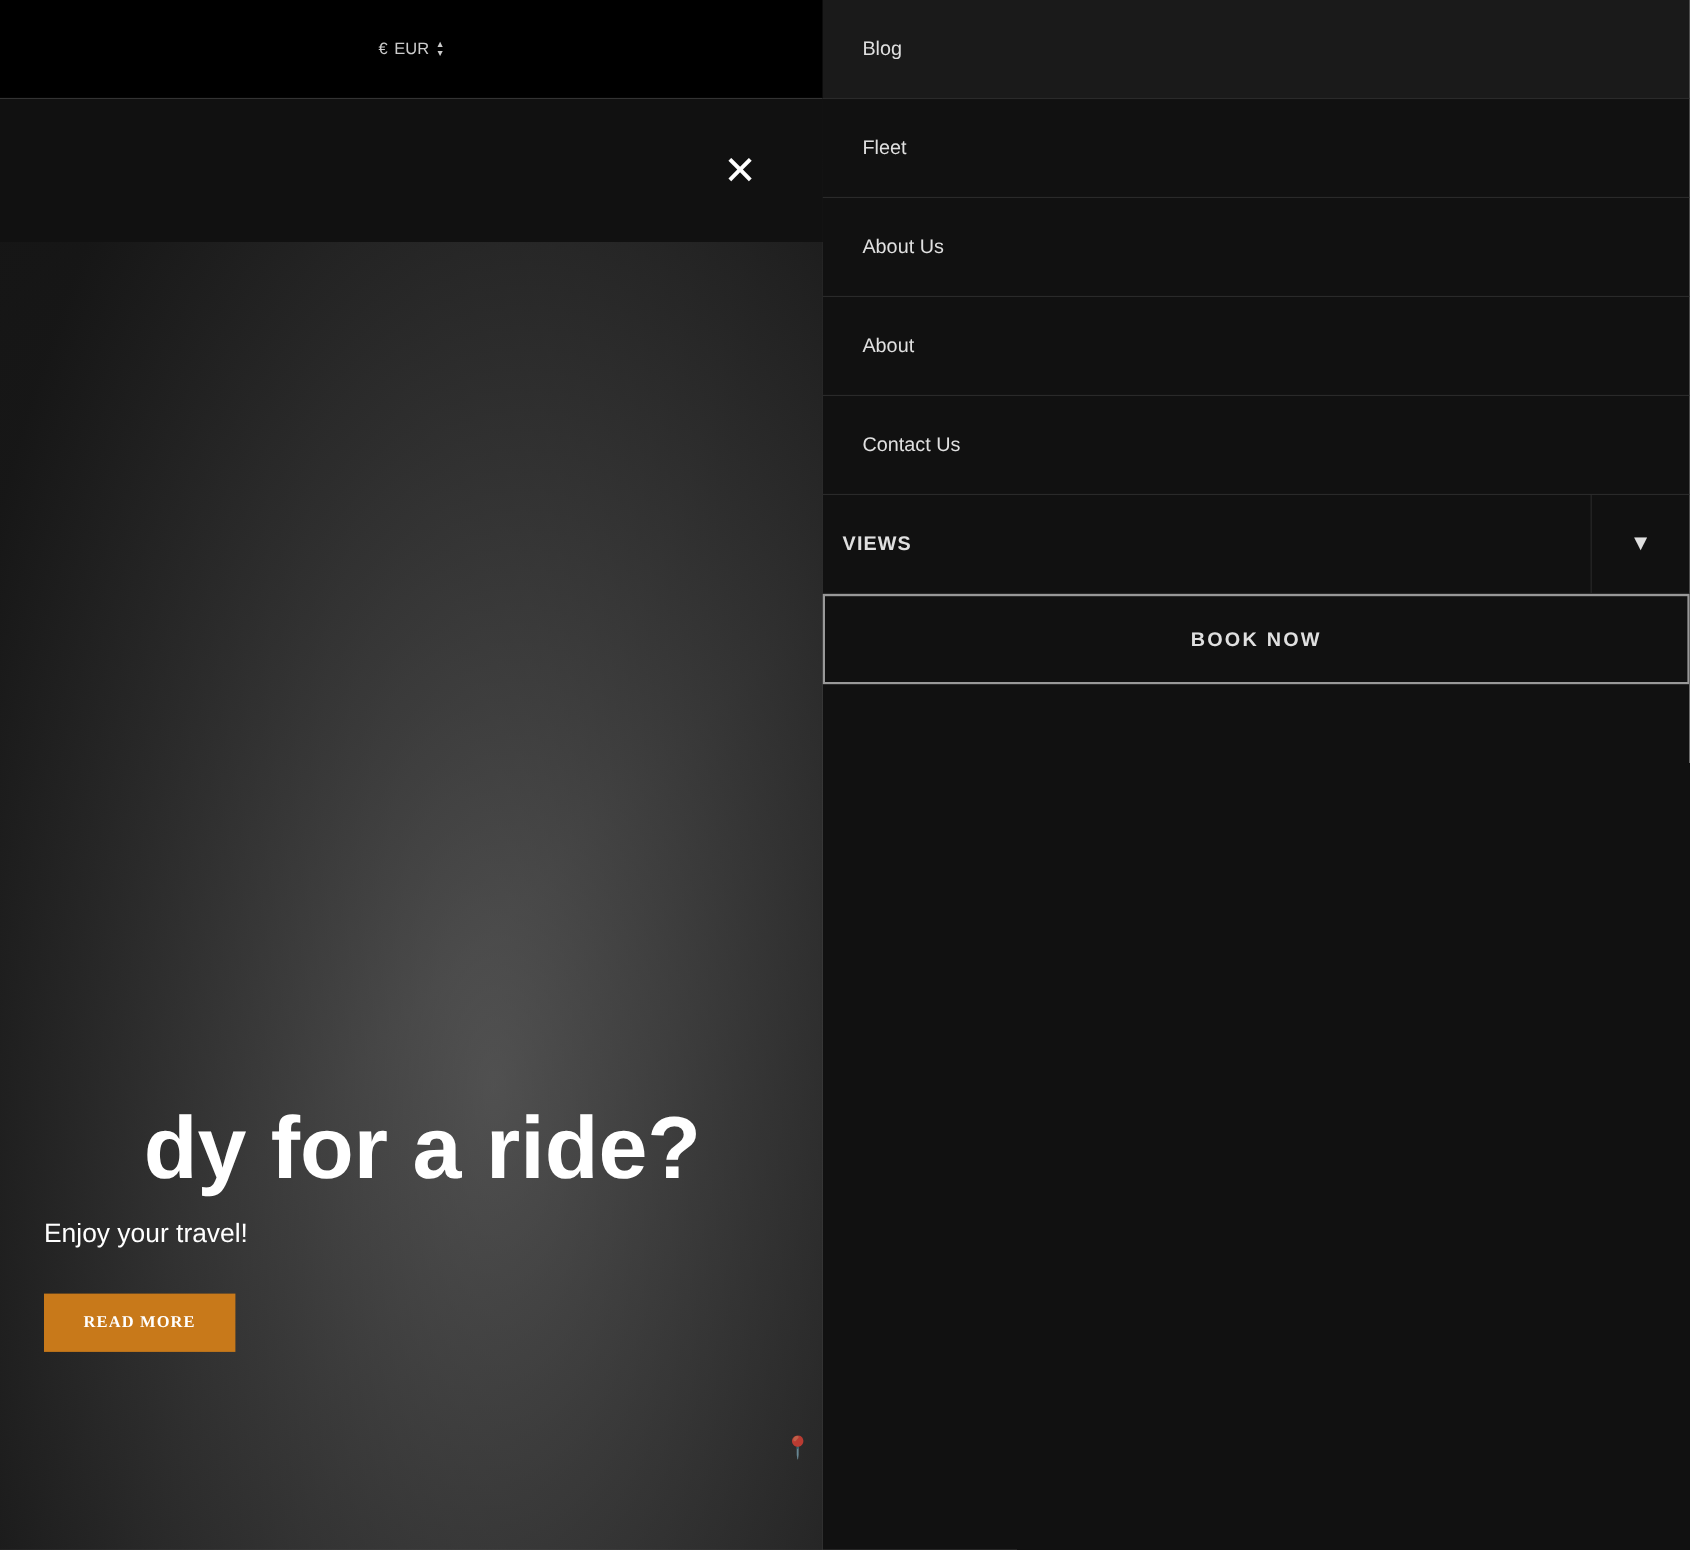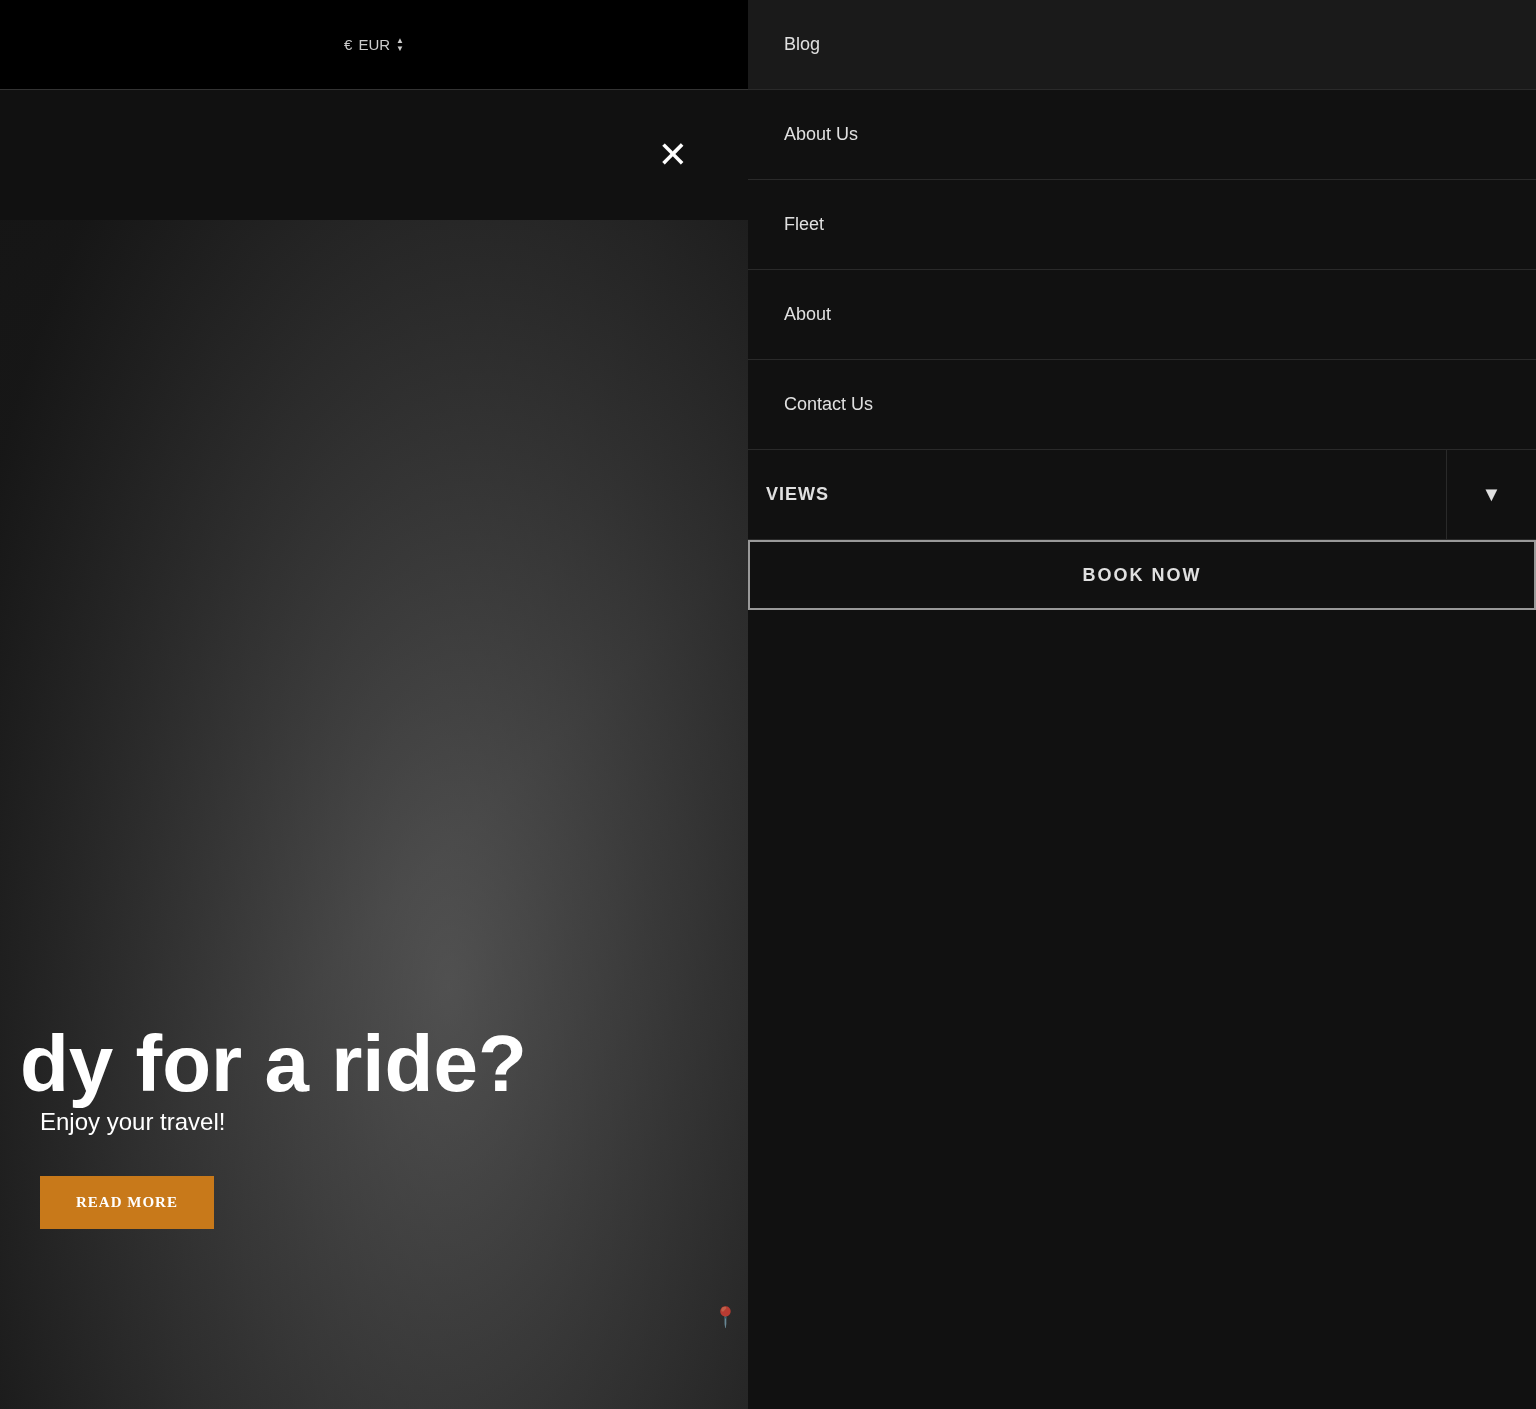--- a/index.html
+++ b/index.html
@@ -89,21 +89,23 @@
       position: relative;
       z-index: 5;
       padding-left: 20px;
     }
 
     .hero-heading {
       color: #fff;
       font-size: 80px;
       font-weight: 900;
       line-height: 1.1;
+      margin-bottom: 20px;
       white-space: nowrap;
+      text-align: center;
     }
 
     .hero-subtext {
       color: #fff;
       font-size: 24px;
       margin-bottom: 40px;
       padding-left: 20px;
     }
 
     .read-more-btn {
@@ -174,21 +176,21 @@
       align-items: center;
       justify-content: center;
       color: #e0e0e0;
       font-size: 20px;
       cursor: pointer;
     }
 
     
     .book-now-btn {
       width: 100%;
-      height: 70px;
+      height: 82px;
       background: #111;
       border: 2px solid #999;
       color: #e0e0e0;
       font-size: 18px;
       font-weight: bold;
       letter-spacing: 2px;
       cursor: pointer;
       text-transform: uppercase;
     }
 
@@ -229,22 +231,22 @@
     <button class="read-more-btn">READ MORE</button>
   </div>
 
   <div class="hero-pin">📍</div>
 </div>
 
 <div class="nav-sidebar">
   
   <div id="nav-items-container">
       <div class="nav-item active">Blog</div>
+      <div class="nav-item">Fleet</div>
       <div class="nav-item">About Us</div>
-      <div class="nav-item">Fleet</div>
       <div class="nav-item">About</div>
       <div class="nav-item">Contact Us</div>
     </div>
 
   
   <div class="nav-views">
     <span class="nav-views-label">VIEWS</span>
     <div class="nav-views-arrow">▼</div>
   </div>
 

